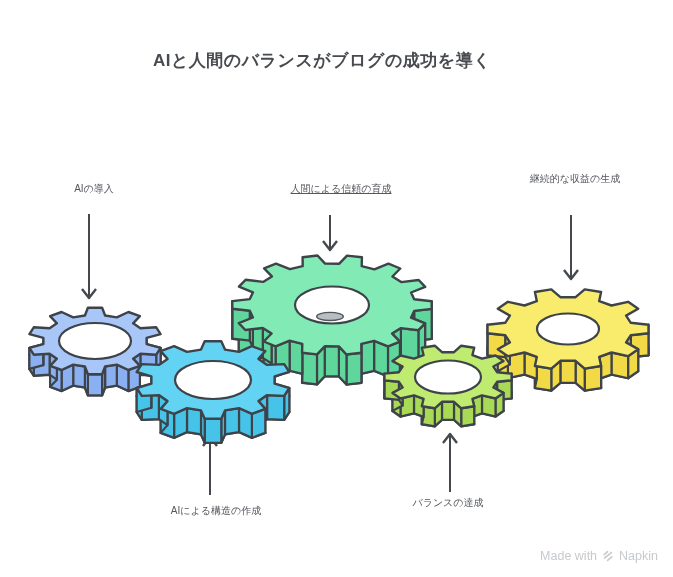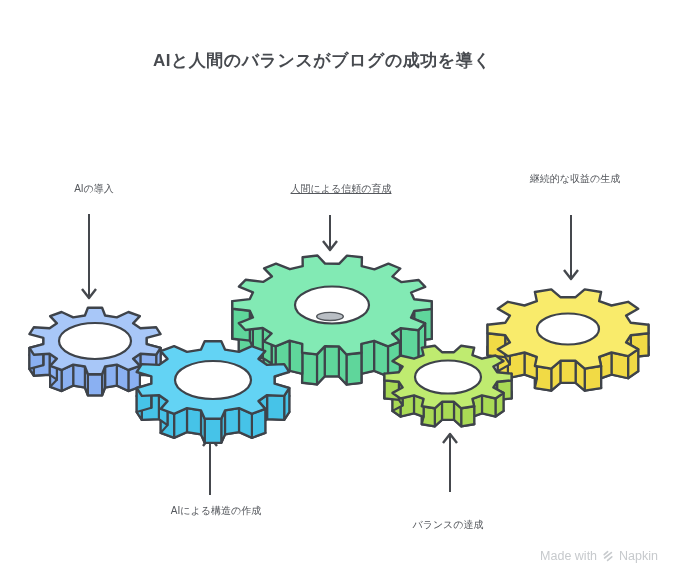--- a/index.html
+++ b/index.html
@@ -26,21 +26,21 @@
 <body>
 
 <div class="canvas">
 
   <div class="title" style="color: rgb(71, 74, 79);">AIと人間のバランスがブログの成功を導く</div>
 
   <div class="gear-label" style="left: 94px; top: 182px; color: rgb(84, 87, 92);">AIの導入</div>
   <div class="gear-label" style="left: 341px; top: 182px; color: rgb(84, 87, 92); text-decoration: underline;">人間による信頼の育成</div>
   <div class="gear-label" style="left: 575px; top: 172px; color: rgb(84, 87, 92);">継続的な収益の生成</div>
   <div class="gear-label" style="left: 216px; top: 504px; color: rgb(84, 87, 92);">AIによる構造の作成</div>
-  <div class="gear-label" style="left: 448px; top: 518px; color: rgb(84, 87, 92); text-align: center;">バランスの達成</div>
+  <div class="gear-label" style="left: 448px; top: 496px; color: rgb(84, 87, 92); text-align: center;">バランスの達成</div>
 
   <svg class="scene" viewBox="0 0 673 577">
       <g>
         <path d="M89 214 L89 298" stroke="#45484d" stroke-width="2" fill="none"></path>
         <path d="M82 289 L89 298 L96 289" stroke="#45484d" stroke-width="2.4" fill="none" stroke-linejoin="round"></path>
       </g>
       <g>
         <path d="M330 215 L330 250" stroke="#45484d" stroke-width="2" fill="none"></path>
         <path d="M323 241 L330 250 L337 241" stroke="#45484d" stroke-width="2.4" fill="none" stroke-linejoin="round"></path>
       </g>

